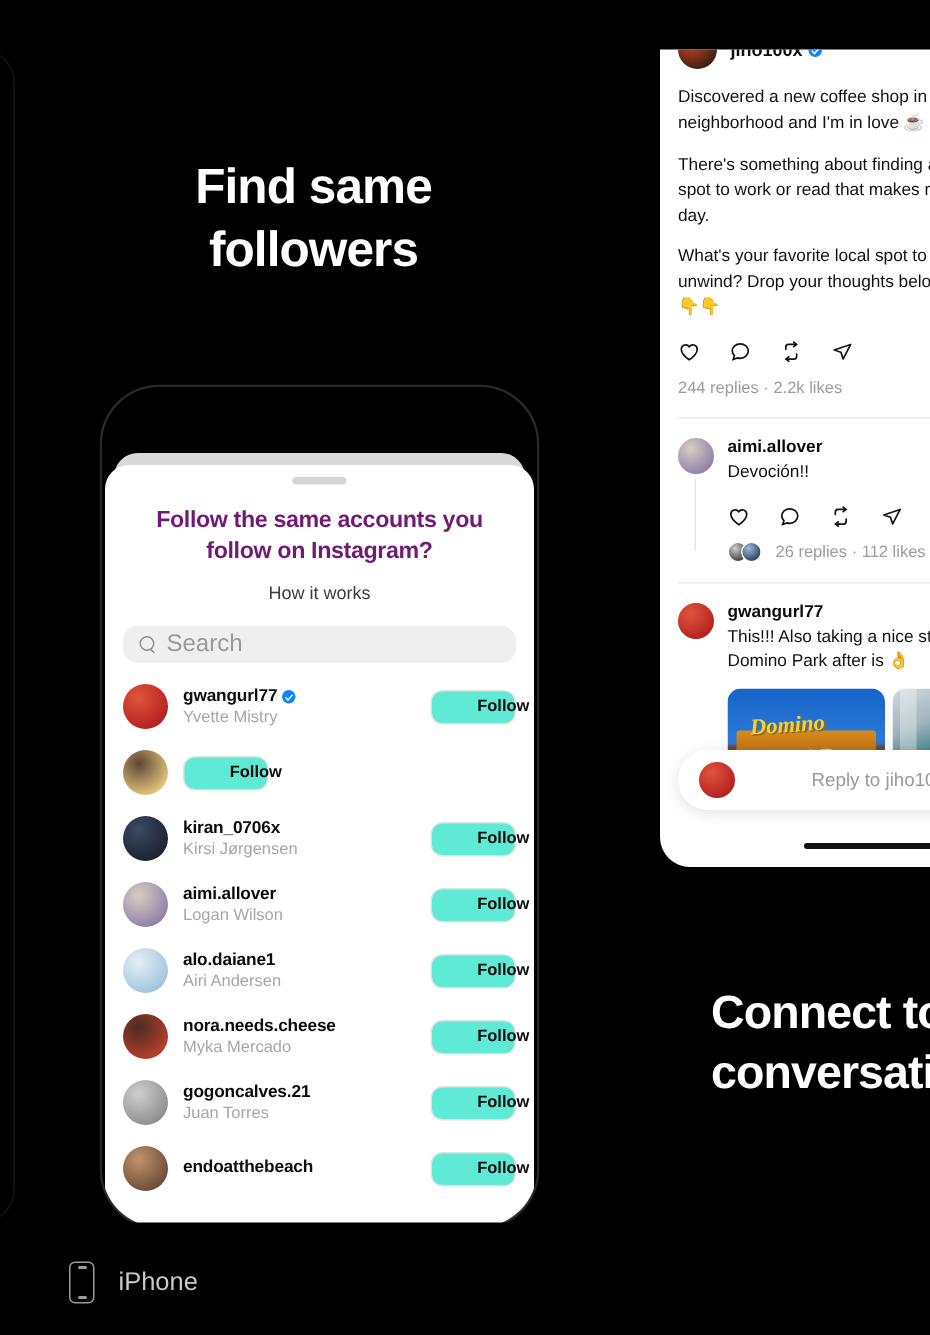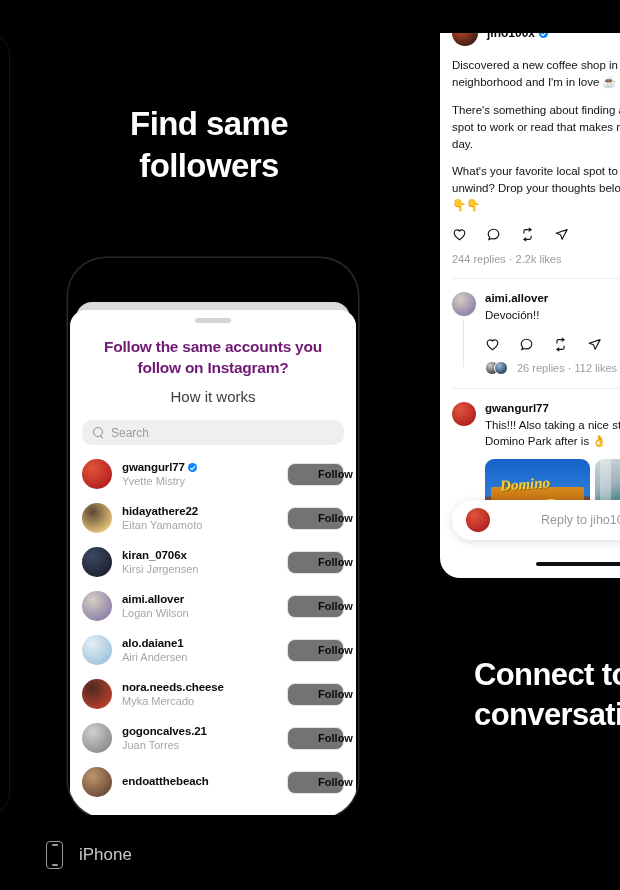--- a/index.html
+++ b/index.html
@@ -109,38 +109,38 @@
     color: #701a75;
     font-size: 15.5px;
     font-weight: 700;
     line-height: 1.33;
     letter-spacing: -0.25px;
   }
   #sheet-sub {
     margin-top: 10px;
     text-align: center;
     color: #3c3c3c;
-    font-size: 15px;
+    font-size: 12px;
   }
   #search-box {
     margin: 15px 12px 0;
     height: 25px;
     background: #efefef;
     border-radius: 10px;
     display: flex;
     align-items: center;
     gap: 7px;
     padding: 0 11px;
   }
   .mag { width: 11px; height: 11px; position: relative; flex: none; }
   .mag::before { content:""; position:absolute; left:0; top:0; width:8px; height:8px;
                  border:1.4px solid #8e8e8e; border-radius:50%; }
   .mag::after  { content:""; position:absolute; left:7.4px; top:7.4px; width:4px; height:1.4px;
                  background:#8e8e8e; transform: rotate(45deg); transform-origin: left center; border-radius:1px; }
-  #search-placeholder { color: #9a9a9a; font-size: 12px; }
+  #search-placeholder { color: #9a9a9a; font-size: 16px; }
 
   #user-list { margin-top: 7px; }
   .user-row {
     display: flex;
     align-items: center;
     padding: 7px 12px;
     gap: 10px;
   }
   .avatar {
     width: 30px; height: 30px; border-radius: 50%;
@@ -163,21 +163,21 @@
     content:""; position:absolute; left:2.6px; top:2px;
     width:2.4px; height:4.2px; border:solid #fff; border-width: 0 1.3px 1.3px 0;
     transform: rotate(42deg);
   }
   .user-name { font-size: 11px; color: #a6a6a6; margin-top: 2px; }
   .follow-btn {
     flex: none;
     width: 57px; height: 23px;
     border: 1px solid #e2e2e2;
     border-radius: 8px;
-    background: #737373;
+    background: #5eead4;
     color: #0b0b0b;
     font-size: 11px;
     font-weight: 700;
     font-family: "Liberation Sans", sans-serif;
     display: flex; align-items: center; justify-content: center; padding-left: 40px;
   }
 
   
   #thread-panel {
     position: absolute;
@@ -325,26 +325,20 @@
                 <div class="user-handle">
                   <span>gwangurl77</span>
                   <span class="verified"></span>
                 </div>
                 <div class="user-name">Yvette Mistry</div>
               </div>
               <button class="follow-btn">Follow</button>
             </div>
             <div class="user-row">
               <div class="avatar" style="background: radial-gradient(circle at 35% 30%, rgb(93, 69, 53) 0%, rgb(232, 199, 122) 78%);"></div>
-              <div class="user-meta">
-                <div class="user-handle">
-                  <span>hidayathere22</span>
-                </div>
-                <div class="user-name">Eitan Yamamoto</div>
-              </div>
               <button class="follow-btn">Follow</button>
             </div>
             <div class="user-row">
               <div class="avatar" style="background: radial-gradient(circle at 35% 30%, rgb(59, 74, 99) 0%, rgb(28, 34, 48) 78%);"></div>
               <div class="user-meta">
                 <div class="user-handle">
                   <span>kiran_0706x</span>
                 </div>
                 <div class="user-name">Kirsi Jørgensen</div>
               </div>

